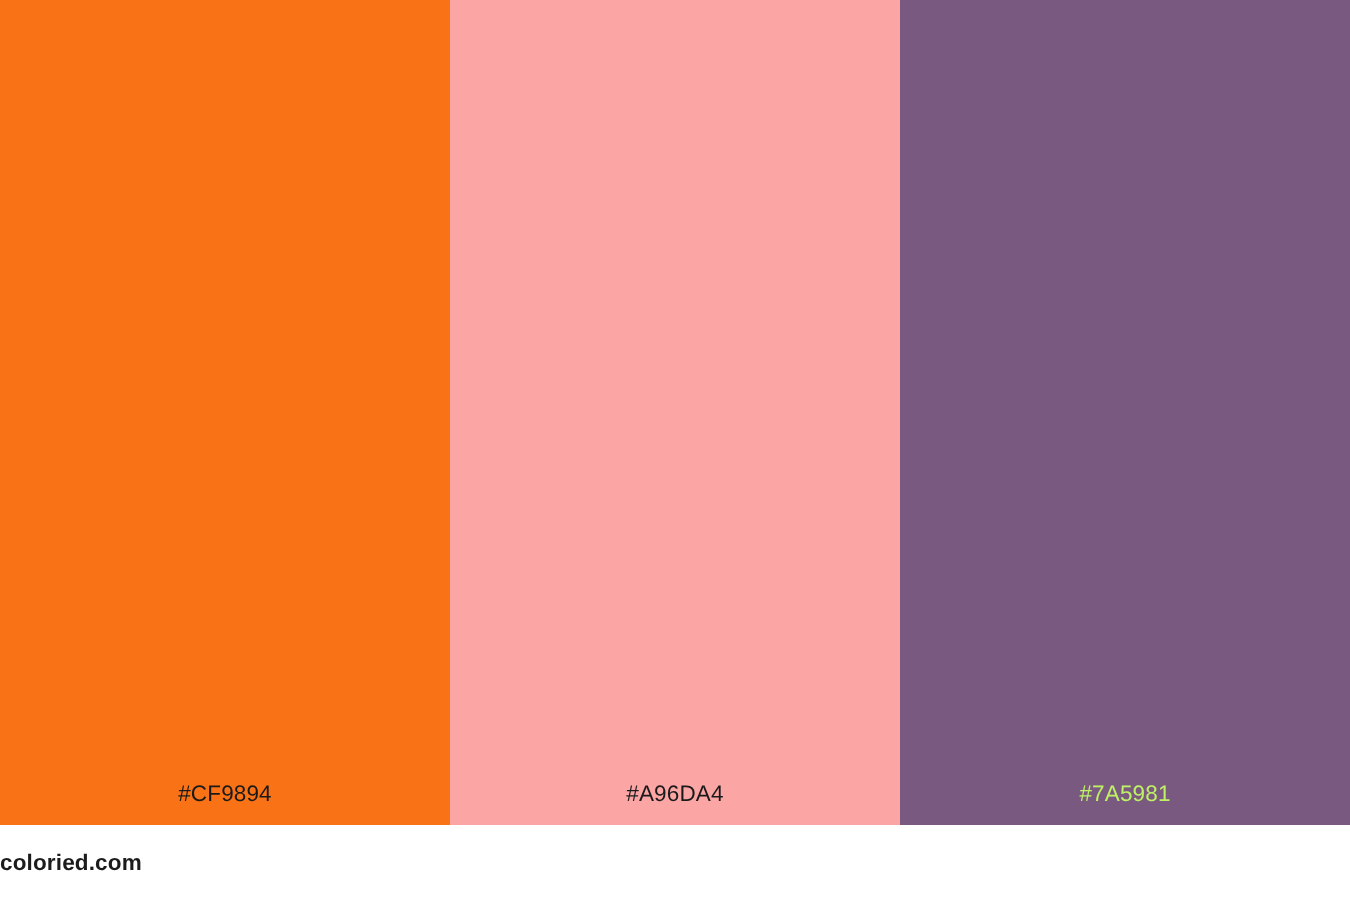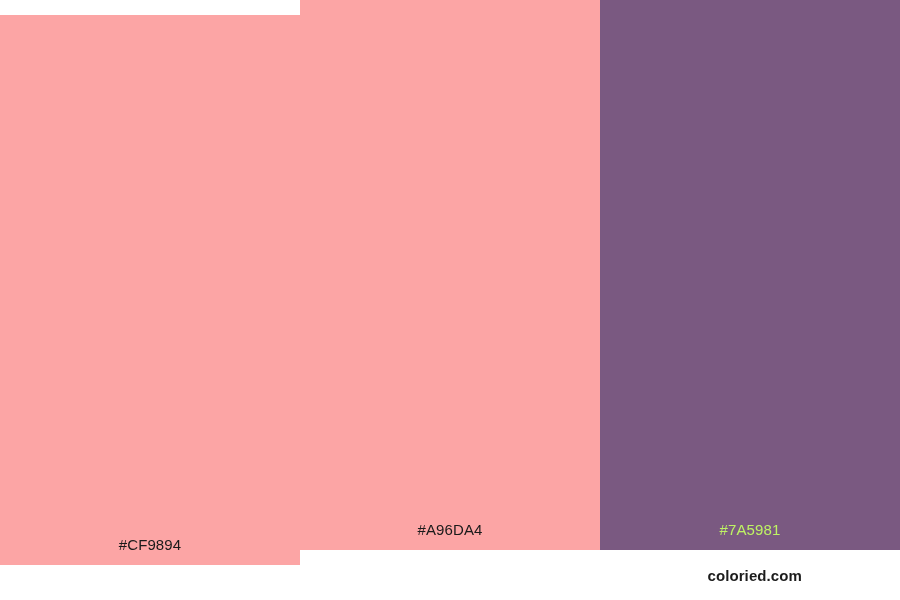--- a/index.html
+++ b/index.html
@@ -46,39 +46,39 @@
     user-select: none;
   }
   .label-dark { color: #1a1a1a; }
   .label-light { color: #bef264; }
   .footer-bar {
     width: 802px;
     height: 50px;
     background: #ffffff;
     display: flex;
     align-items: center;
-    justify-content: flex-end;
+    justify-content: flex-start;
   }
   .footer-brand {
     font-size: 15px;
     line-height: 15px;
     font-weight: 600;
     color: #1c1c1c;
     letter-spacing: 0.1px;
     user-select: none;
   }
 </style>
 </head>
 <body>
 
 <div class="palette-page">
 
   <div class="swatch-strip">
 
-    <div class="swatch" style="background-color: #fca5a5; margin-top: 15px;">
+    <div class="swatch" style="background-color: #f97316;">
       <span class="swatch-label label-dark">#CF9894</span>
     </div>
 
 
     <div class="swatch" style="background-color: #fca5a5;">
       <span class="swatch-label label-dark">#A96DA4</span>
     </div>
 
     <div class="swatch" style="background-color: rgb(122, 89, 129);">
       <span class="swatch-label label-light">#7A5981</span>

